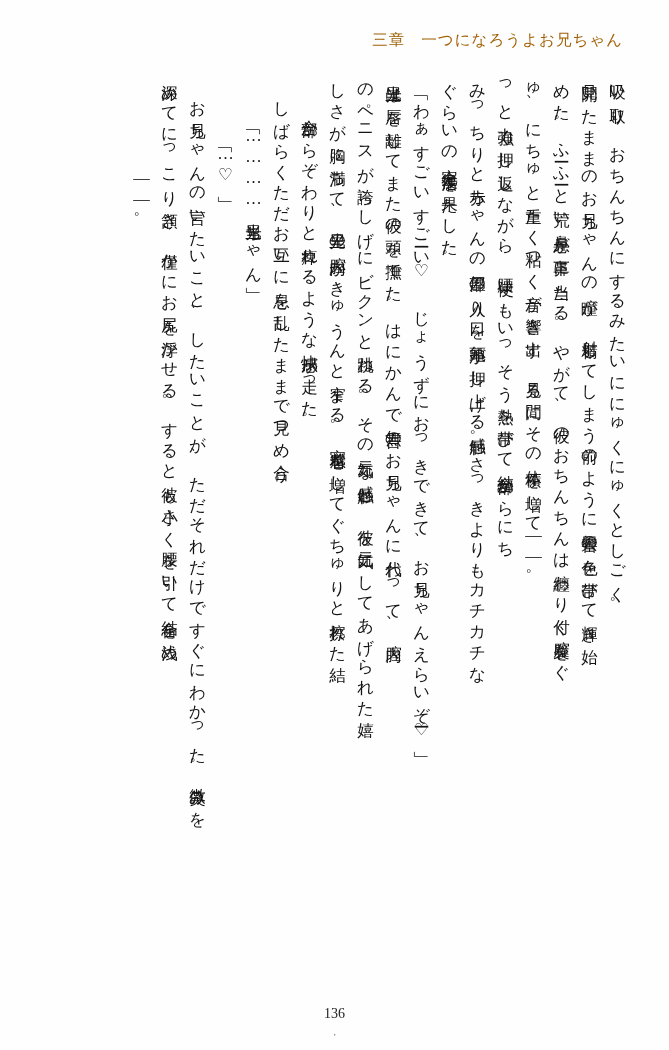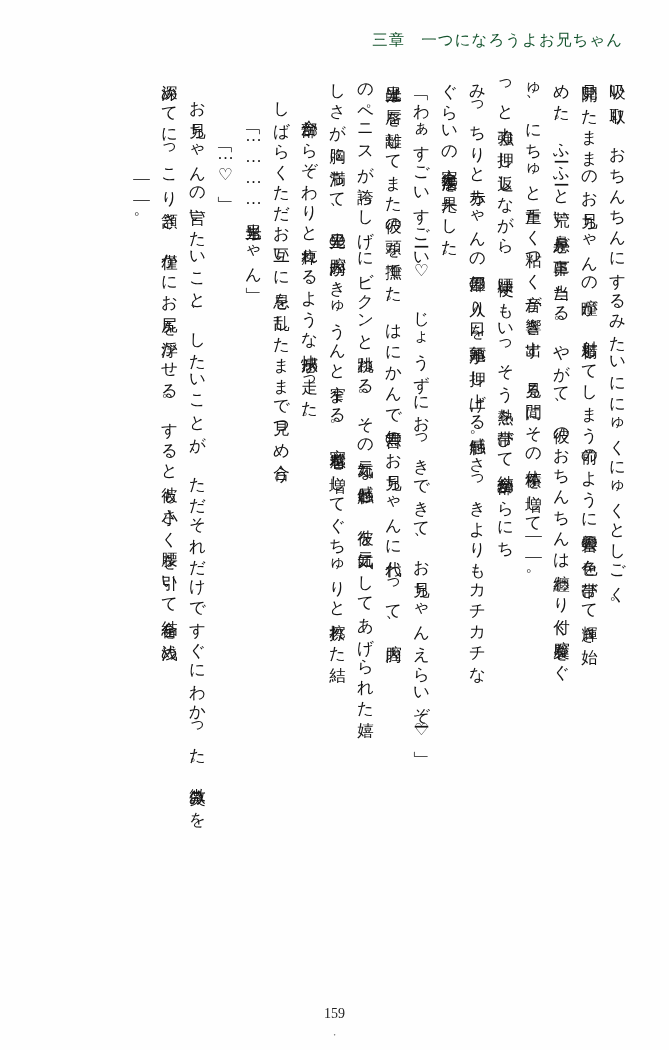--- a/index.html
+++ b/index.html
@@ -23,21 +23,21 @@
     background: #fefefe;
     box-sizing: border-box;
   }
   
   .page-header {
     position: absolute;
     top: 30px;
     right: 46px;
     font-size: 15.5px;
     letter-spacing: 1px;
-    color: #14532d;
+    color: #a16207;
     white-space: nowrap;
     font-family: "Liberation Serif", "DejaVu Serif", serif;
     margin-left: 36px;
   }
   .page-header .chap-num {
     margin-right: 16px;
   }
 
   
   .body-text {
@@ -115,15 +115,15 @@
     <div class="vline">しさが胸に満ちて、光里の膣内がきゅうんと窄まる。密着感を増してぐちゅりと擦れた結</div>
     <div class="vline indent2">合部からぞわりと痺れるような快感が走った。</div>
     <div class="vline indent1">しばらくただお互いに息を乱したままで見つめ合う。</div>
     <div class="vline indent3">「…………光里ちゃん」</div>
     <div class="vline indent4">「…♡」</div>
     <div class="vline indent1">お兄ちゃんの言いたいこと、したいことが、ただそれだけですぐにわかった。微笑みを</div>
     <div class="vline">深めてにっこり頷き、僅かにお尻を浮かせる。すると彼も小さく腰を引いて結合を浅め</div>
     <div class="vline indent5">――。</div>
   </div>
 
-  <div class="page-number">159</div>
+  <div class="page-number">136</div>
   <div class="tiny-mark">・</div>
 </div>
 
 </body></html>

